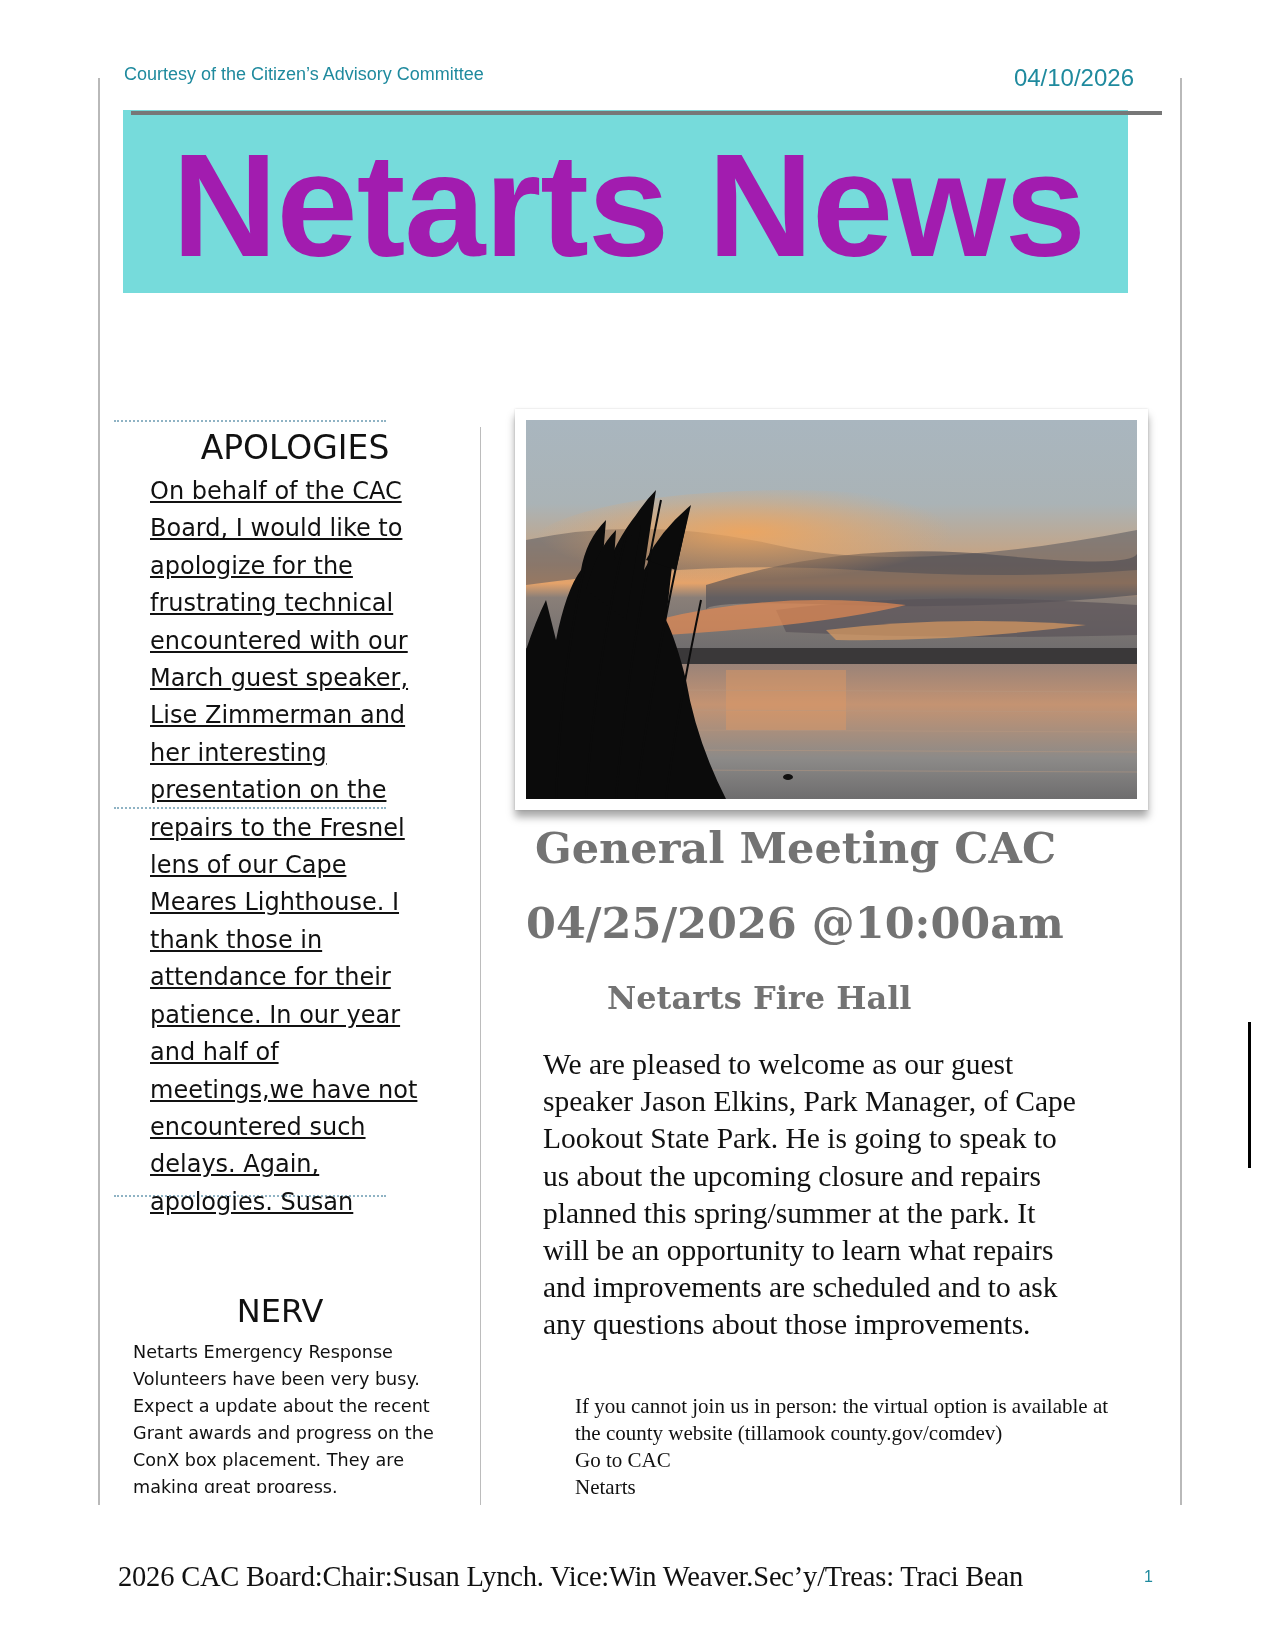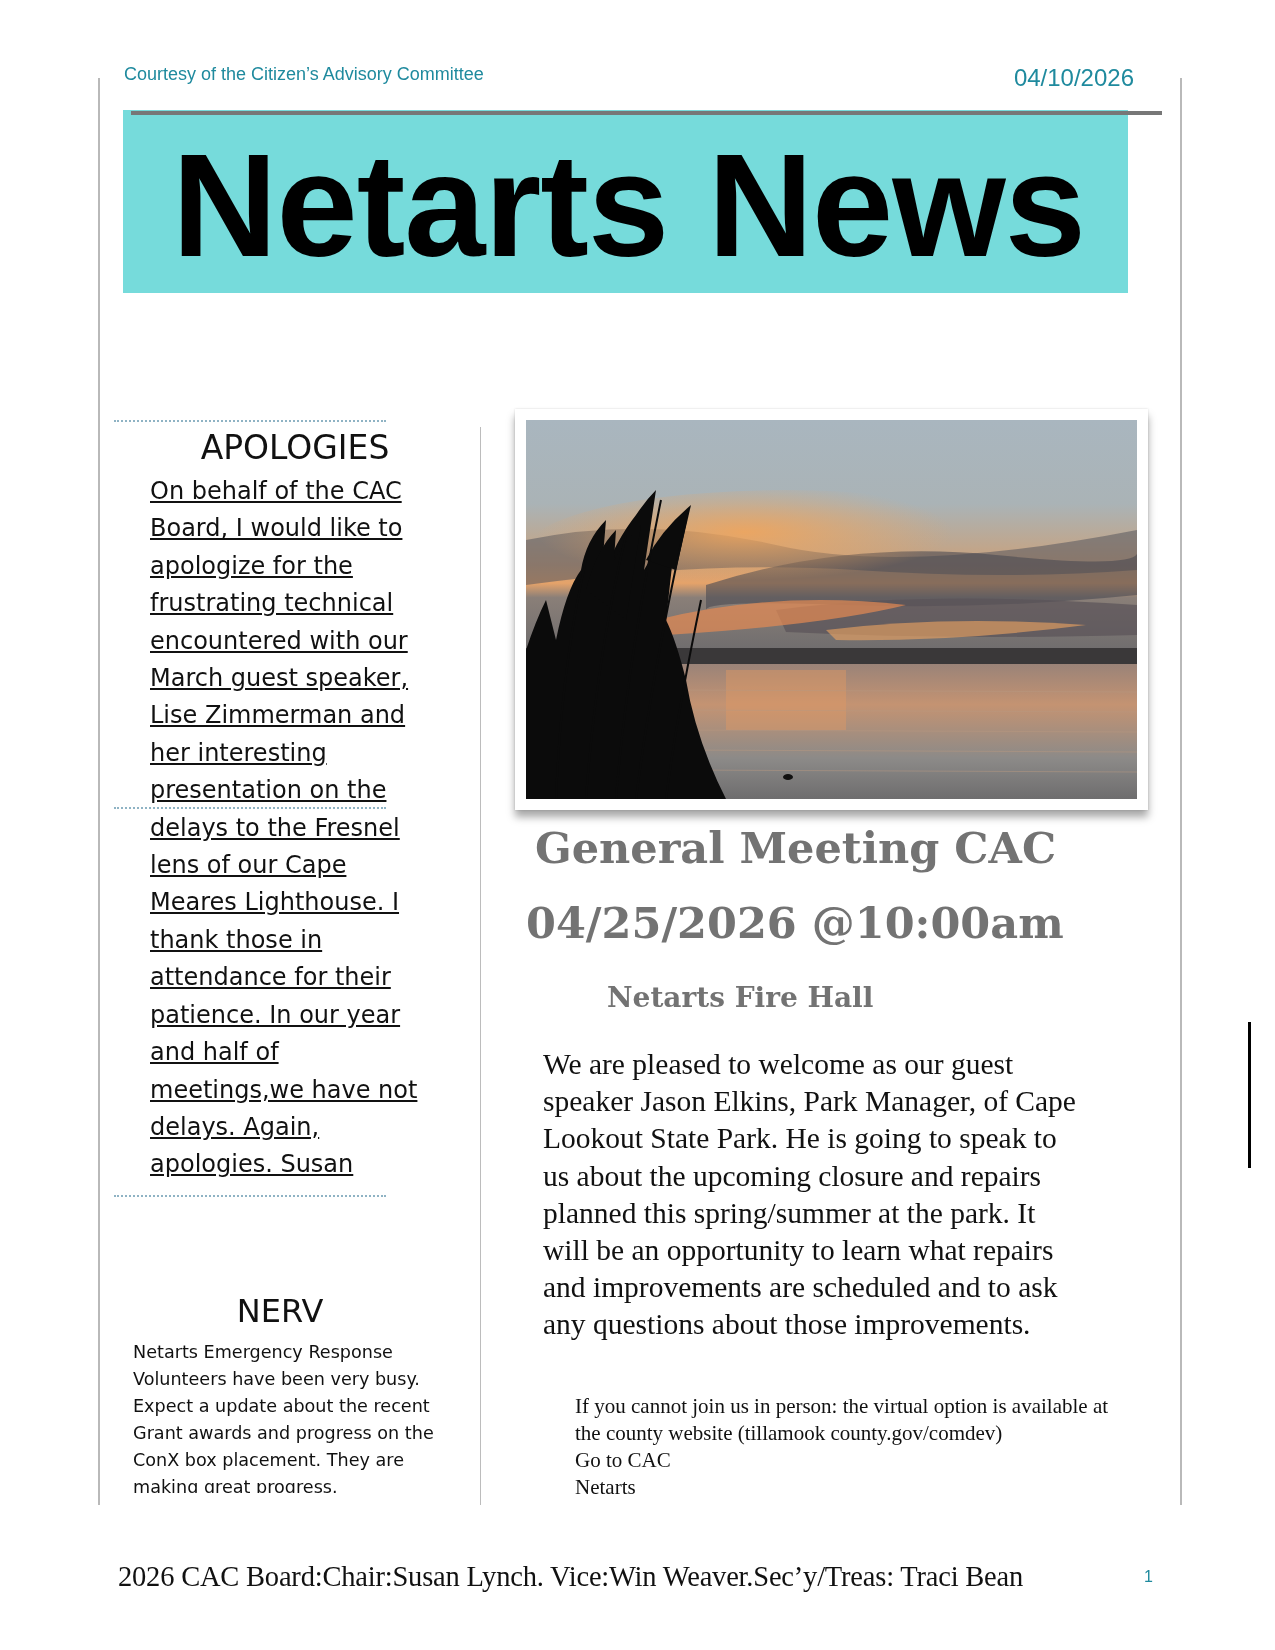--- a/index.html
+++ b/index.html
@@ -3,40 +3,40 @@
 <meta charset="utf-8">
 <style>
   html, body { margin: 0; padding: 0; background: #ffffff; }
   body { width: 1275px; height: 1650px; position: relative; overflow: hidden; font-family: "Liberation Sans", sans-serif; }
   .abs { position: absolute; }
   .border-line { position: absolute; background: #b9b9b9; width: 2px; }
   .header-courtesy { left: 124px; top: 64px; font-size: 18px; color: #1f8a9e; white-space: nowrap; font-family: "Liberation Sans", sans-serif; }
   .header-date { right: 141px; top: 64px; font-size: 24px; color: #1f8a9e; white-space: nowrap; font-family: "Liberation Sans", sans-serif; }
   .masthead { left: 123px; top: 110px; width: 1005px; height: 183px; background: #76dbdb; }
   .rule { left: 131px; top: 111px; width: 1031px; height: 4px; background: #777777; }
-  .masthead-title { left: 172px; top: 126px; font-size: 146px; line-height: 160px; font-weight: bold; color: #000000; white-space: nowrap; letter-spacing: -1px; font-family: "Liberation Sans", sans-serif; }
+  .masthead-title { left: 172px; top: 126px; font-size: 146px; line-height: 160px; font-weight: bold; color: #a21caf; white-space: nowrap; letter-spacing: -1px; font-family: "Liberation Sans", sans-serif; }
 
   .dots { position: absolute; left: 114px; width: 272px; height: 0; border-top: 2px dotted #8fb3c4; }
   .col-divider { position: absolute; left: 480px; top: 427px; width: 1px; height: 1078px; background: #bcbcbc; }
 
   .apol-title { left: 150px; width: 290px; top: 428px; text-align: center; font-size: 33px; line-height: 40px; color: #111; font-family: "DejaVu Sans", sans-serif; font-weight: normal; }
   .apol-body { left: 150px; top: 473px; width: 300px; font-size: 24px; line-height: 37.4px; color: #111; font-family: "DejaVu Sans", sans-serif; }
   .apol-body div { white-space: nowrap; text-decoration: underline; }
 
   .nerv-title { left: 130px; width: 300px; top: 1292px; text-align: center; font-size: 32px; line-height: 38px; color: #111; font-family: "DejaVu Sans", sans-serif; }
   .nerv-body { left: 133px; top: 1339px; width: 330px; height: 154px; overflow: hidden; font-size: 17.6px; line-height: 27px; color: #111; font-family: "DejaVu Sans", sans-serif; }
   .nerv-body div { white-space: nowrap; }
 
   .photo-frame { left: 515px; top: 409px; width: 633px; height: 401px; background: #fff; box-shadow: 0 7px 8px rgba(0,0,0,0.35), 0 0 2px rgba(0,0,0,0.15); }
   .photo { position: absolute; left: 11px; top: 11px; width: 611px; height: 379px; overflow: hidden; }
 
   .meeting-line { font-family: "DejaVu Serif", serif; font-weight: bold; color: #737373; white-space: nowrap; position: absolute; }
   .m1 { left: 535px; top: 820px; font-size: 43px; line-height: 56px; }
   .m2 { left: 526px; top: 895px; font-size: 43px; line-height: 56px; }
-  .m3 { left: 607px; top: 970px; font-size: 28px; line-height: 56px; }
+  .m3 { left: 607px; top: 970px; font-size: 32px; line-height: 56px; }
 
   .welcome { left: 543px; top: 1046px; width: 600px; font-family: "Liberation Serif", serif; font-size: 29.5px; line-height: 37.2px; color: #111; }
   .welcome div { white-space: nowrap; }
 
   .virtual { left: 527px; top: 1393px; width: 620px; font-family: "Liberation Serif", serif; font-size: 21px; line-height: 27px; color: #111; margin-left: 48px; }
   .virtual div { white-space: nowrap; }
 
   .footer-board { left: 118px; top: 1560px; font-family: "Liberation Serif", serif; font-size: 28.5px; line-height: 34px; color: #111; white-space: nowrap; letter-spacing: -0.2px; }
   .page-num { left: 1144px; top: 1568px; font-family: "Liberation Sans", sans-serif; font-size: 16px; color: #1f8a9e; }
 
@@ -65,28 +65,29 @@
 <div class="abs apol-body">
   <div>On behalf of the CAC</div>
   <div>Board, I would like to</div>
   <div>apologize for the</div>
   <div>frustrating technical</div>
   <div>encountered with our</div>
   <div>March guest speaker,</div>
   <div>Lise Zimmerman and</div>
   <div>her interesting</div>
   <div>presentation on the</div>
-  <div>delays to the Fresnel</div>
+  <div>repairs to the Fresnel</div>
   <div>lens of our Cape</div>
   <div>Meares Lighthouse. I</div>
   <div>thank those in</div>
   <div>attendance for their</div>
   <div>patience. In our year</div>
   <div>and half of</div>
   <div>meetings,we have not</div>
+  <div>encountered such</div>
   <div>delays. Again,</div>
   <div>apologies. Susan</div>
 </div>
 
 <div class="abs nerv-title">NERV</div>
 <div class="abs nerv-body">
   <div>Netarts Emergency Response</div>
   <div>Volunteers have been very busy.</div>
   <div>Expect a update about the recent</div>
   <div>Grant awards and progress on the</div>

